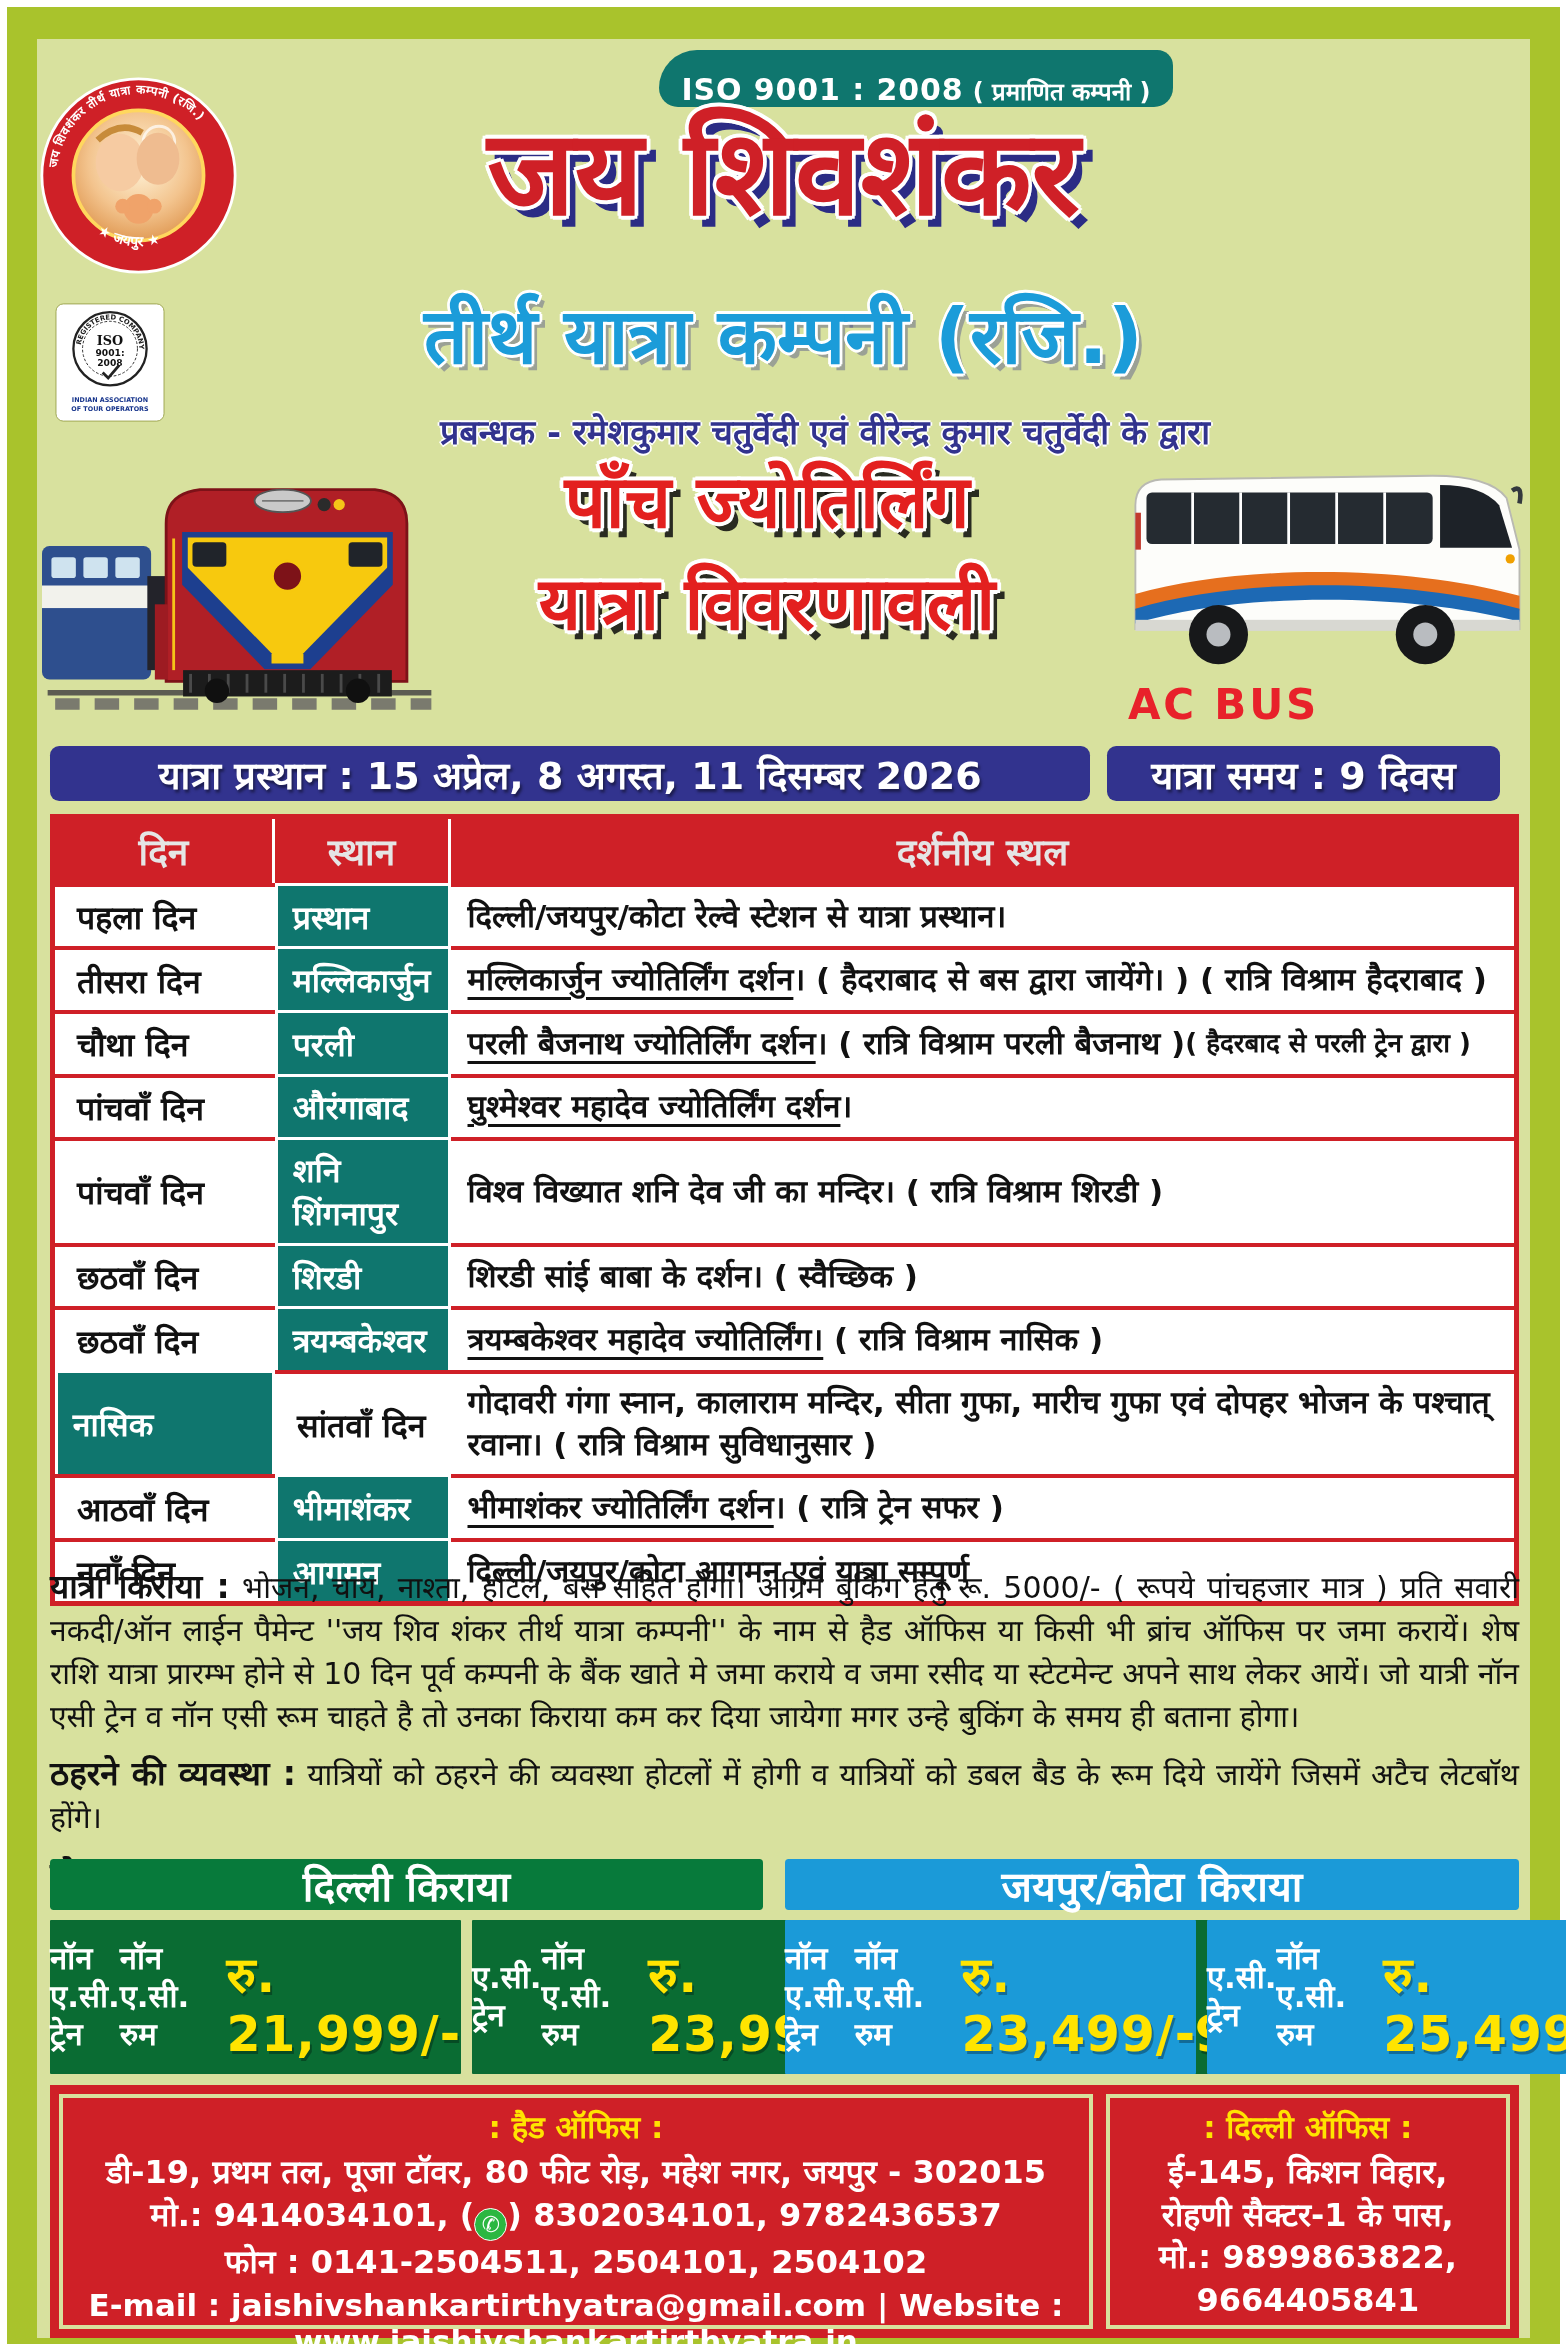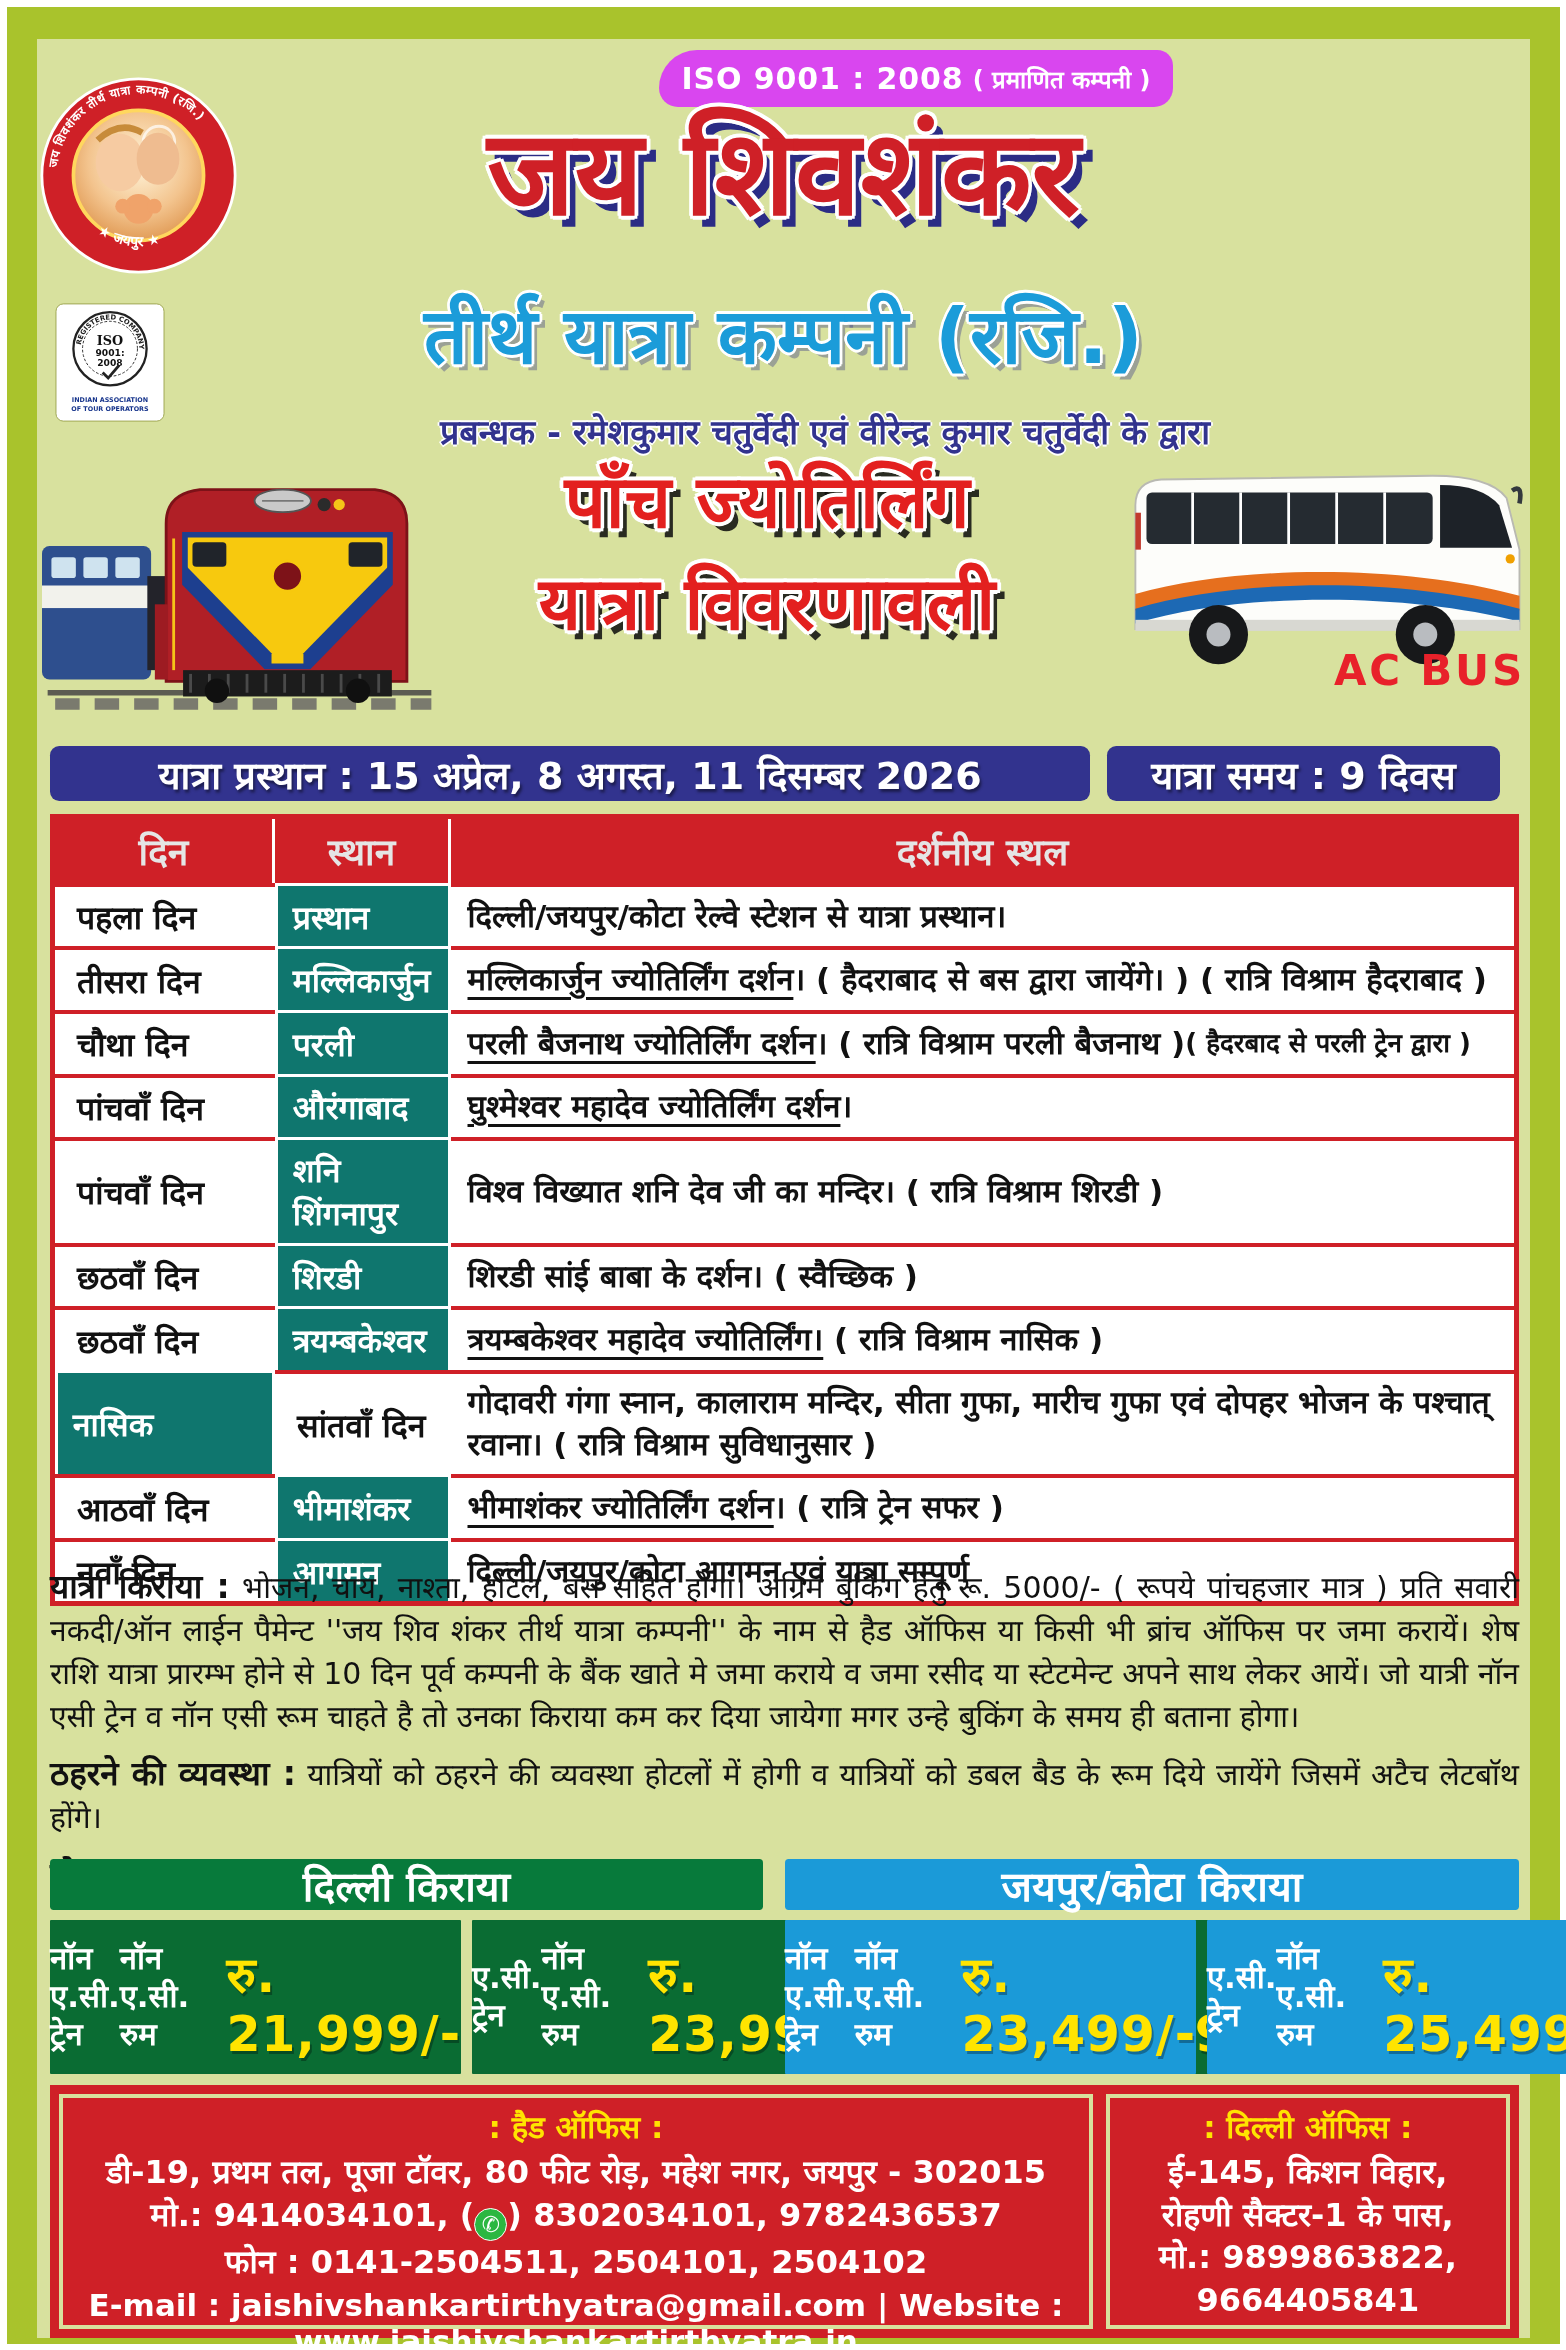--- a/index.html
+++ b/index.html
@@ -3,22 +3,22 @@
 <meta charset="utf-8">
 <style>
   html,body{margin:0;padding:0;background:#ffffff;}
   *{box-sizing:border-box;}
   body{font-family:"DejaVu Sans","Liberation Sans",sans-serif;}
   .page{position:relative;width:1567px;height:2351px;background:#ffffff;overflow:hidden;}
   .frame{position:absolute;inset:7.3px;background:#a9c32c;}
   .inner{position:absolute;left:37px;right:37px;top:39px;bottom:13px;background:#d8e19e;}
 
   
-  .iso-badge{position:absolute;left:659px;top:50px;width:514px;height:57px;background:#d946ef;
-    border-radius:40px 16.5px 20px 20px;display:flex;align-items:center;justify-content:center;gap:9.2px;}
+  .iso-badge{position:absolute;left:659px;top:50px;width:514px;height:57px;background:#0f766e;
+    border-radius:40px 16.5px 20px 20px;display:flex;align-items:flex-end;justify-content:center;gap:9.2px;}
   .iso-en{color:#fff;font-weight:700;font-size:30px;letter-spacing:0.9px;}
   .iso-hi{color:#fff;font-weight:700;font-size:24px;}
 
   
   .logo{position:absolute;left:40px;top:77px;width:197px;height:197px;}
   .iato{position:absolute;left:55px;top:303px;width:110px;height:119px;}
   .title{position:absolute;left:0;right:0;top:97px;text-align:center;font-size:118px;line-height:1.3;
     font-weight:800;color:#cf2027;
     text-shadow:-3.7px 0 0 #fff,3.7px 0 0 #fff,0 -3.7px 0 #fff,0 3.7px 0 #fff,-2.8px -2.8px 0 #fff,2.8px -2.8px 0 #fff,-2.8px 2.8px 0 #fff,2.8px 2.8px 0 #fff,9.2px 11px 0 #2b2c85;}
   .subtitle{position:absolute;left:0;right:0;top:287px;text-align:center;font-size:77px;line-height:1.3;
@@ -27,22 +27,22 @@
   .manager{position:absolute;left:138px;right:55px;top:408px;text-align:center;font-size:34px;font-weight:700;color:#32338e;
     text-shadow:-1.8px 0 0 #fff,1.8px 0 0 #fff,0 -1.8px 0 #fff,0 1.8px 0 #fff;}
 
   
   .train{position:absolute;left:42px;top:444px;width:395px;height:283px;}
   .headline{position:absolute;left:418px;width:698px;top:455px;text-align:center;}
   .headline div{font-size:73px;line-height:1.3;font-weight:800;color:#e3201f;
     text-shadow:-3.7px 0 0 #fff,3.7px 0 0 #fff,0 -3.7px 0 #fff,0 3.7px 0 #fff,-2.8px -2.8px 0 #fff,2.8px -2.8px 0 #fff,-2.8px 2.8px 0 #fff,2.8px 2.8px 0 #fff,7.3px 9.2px 0 rgba(10,10,10,.85);}
   .headline .l2{margin-top:7.3px;}
   .bus{position:absolute;left:1128px;top:455px;width:397px;height:217px;}
-  .ac-bus{position:absolute;left:1128px;width:397px;top:646px;font-size:42px;font-weight:800;color:#e8212a;
-    text-align:right;letter-spacing:2.8px;}
+  .ac-bus{position:absolute;left:1128px;width:397px;top:680px;font-size:42px;font-weight:800;color:#e8212a;
+    text-align:left;letter-spacing:2.8px;}
 
   
   .banner{position:absolute;top:746px;height:55px;background:#32338e;border-radius:9.2px;color:#fff;font-weight:700;
     font-size:38px;display:flex;align-items:center;justify-content:center;text-shadow:1.8px 2.8px 2.8px rgba(0,0,0,.45);}
   .banner.left{left:50px;width:1040px;}
   .banner.right{left:1107px;width:393px;}
 
   
   .itinerary{position:absolute;left:50px;top:814px;width:1469px;border:5.5px solid #cf2027;background:#fff;}
   .t-row{display:grid;grid-template-columns:220px 176px 1fr;}

